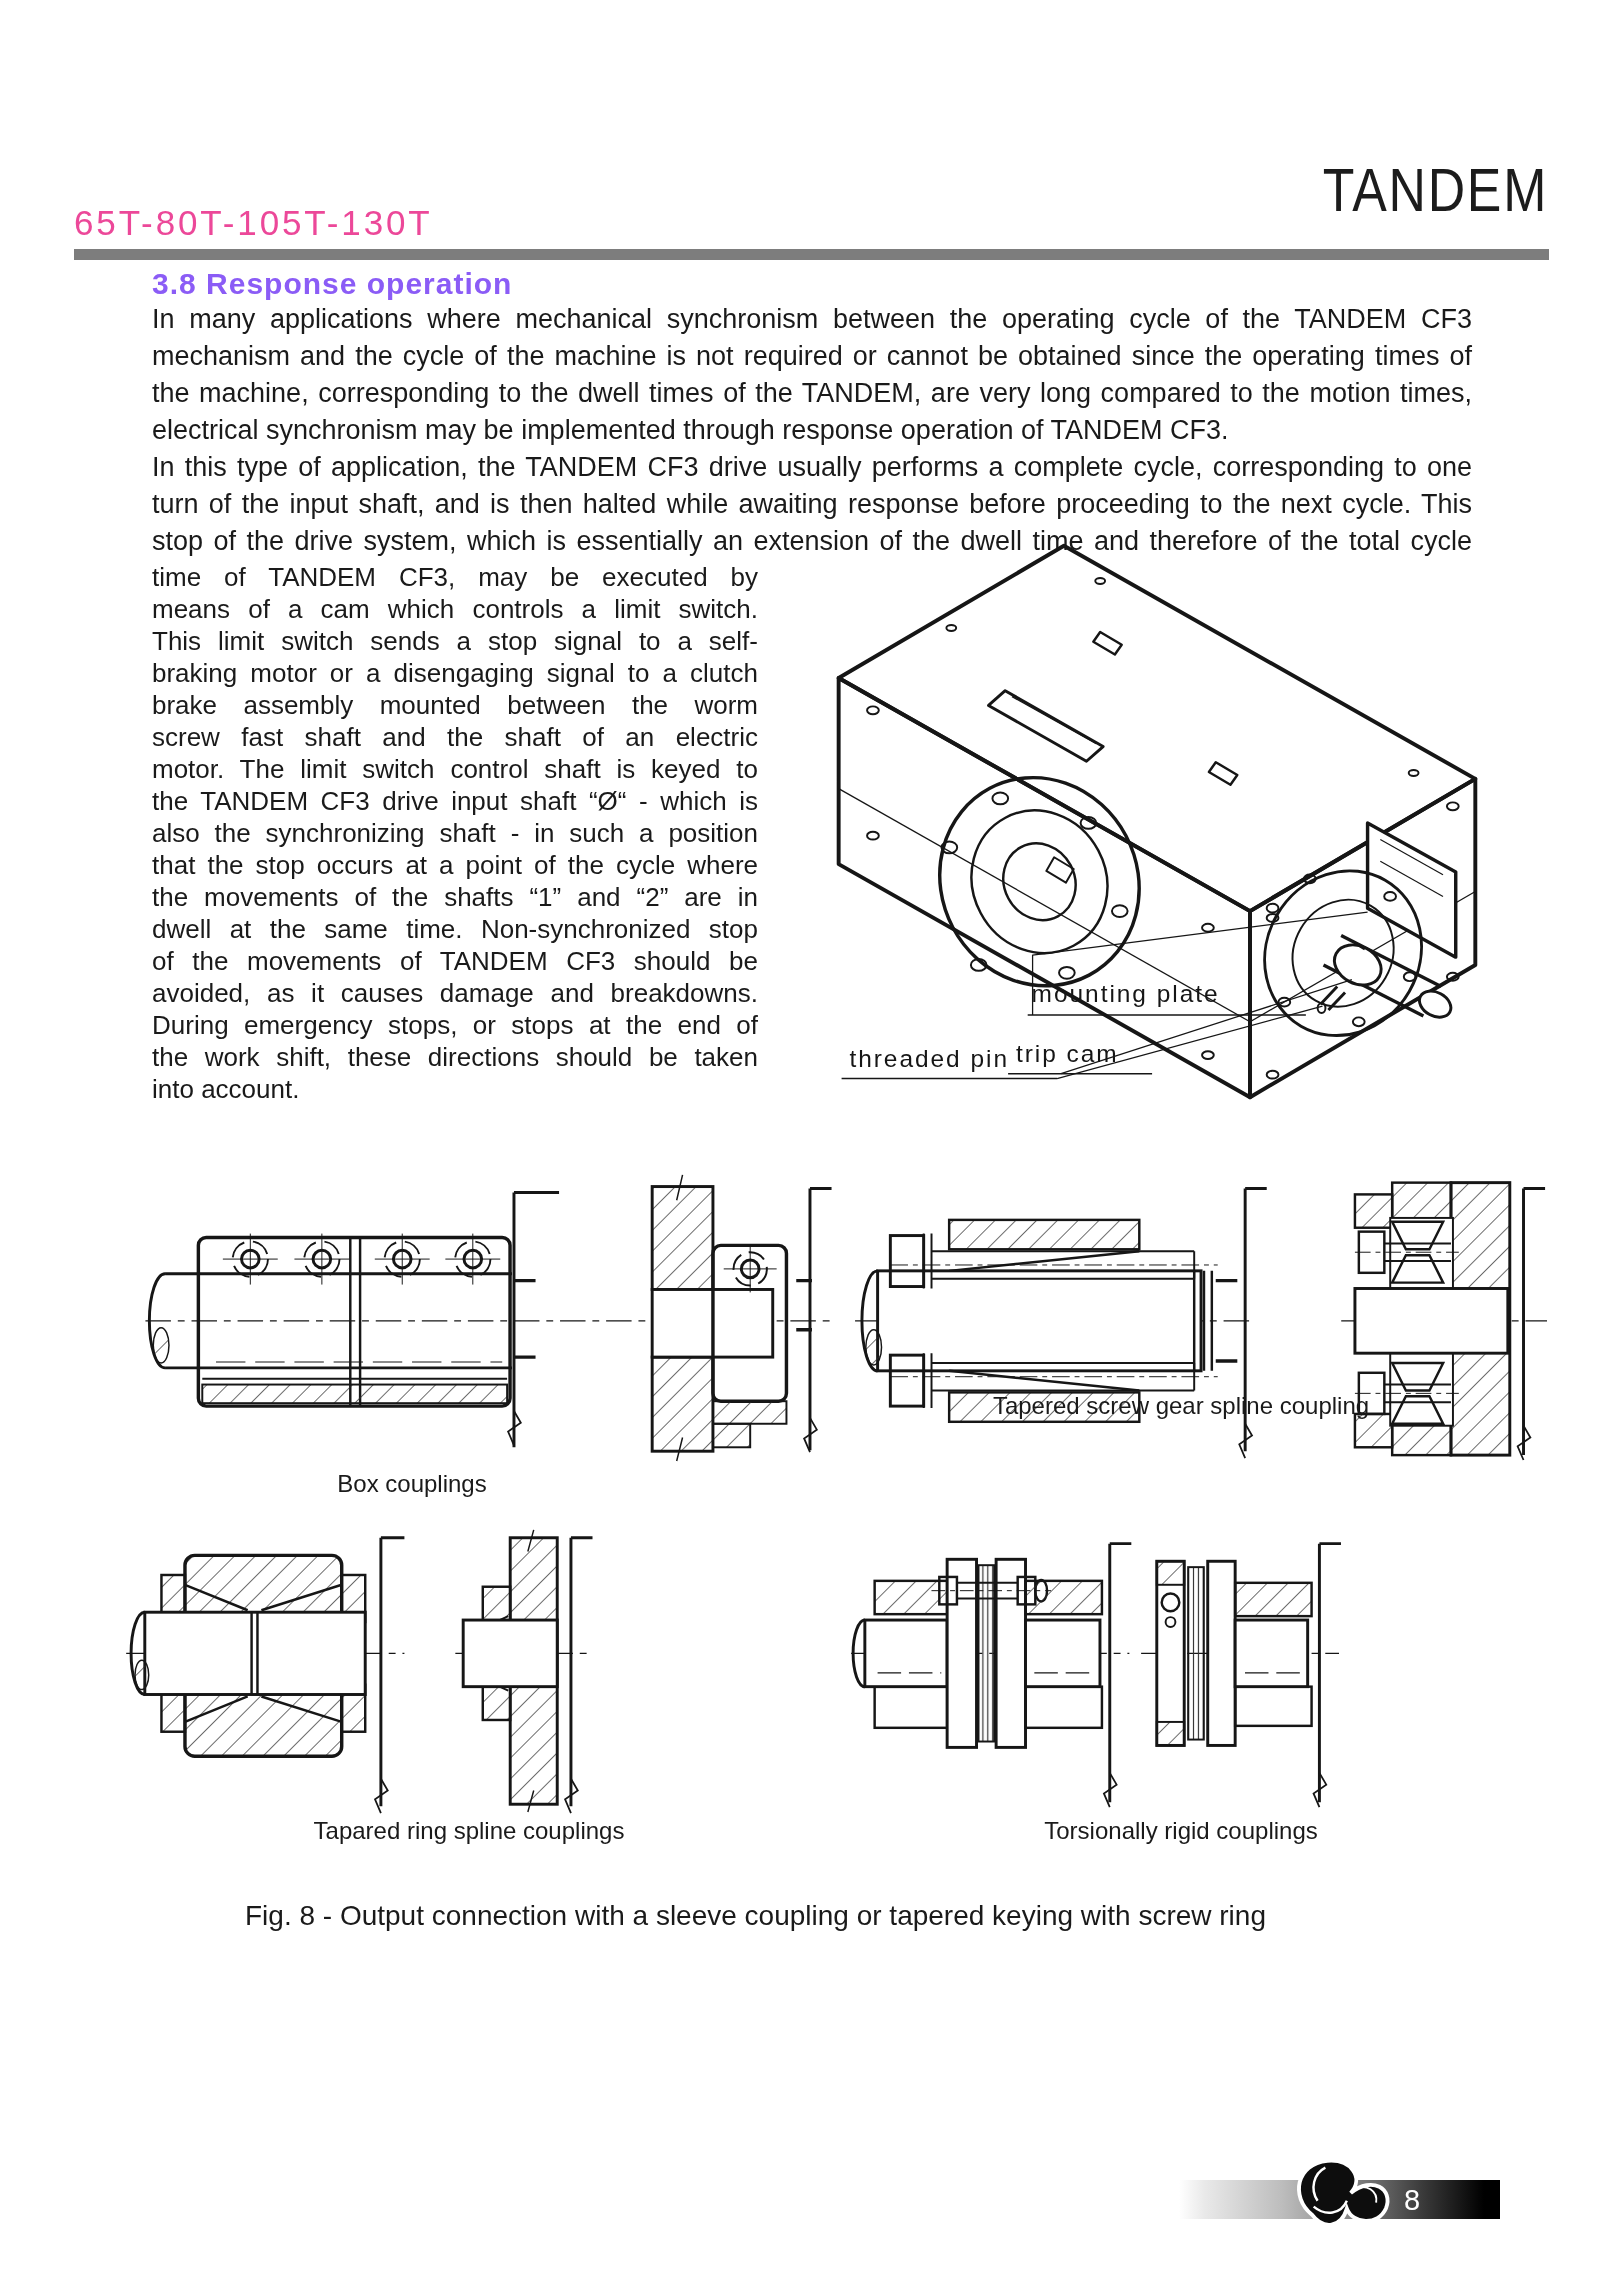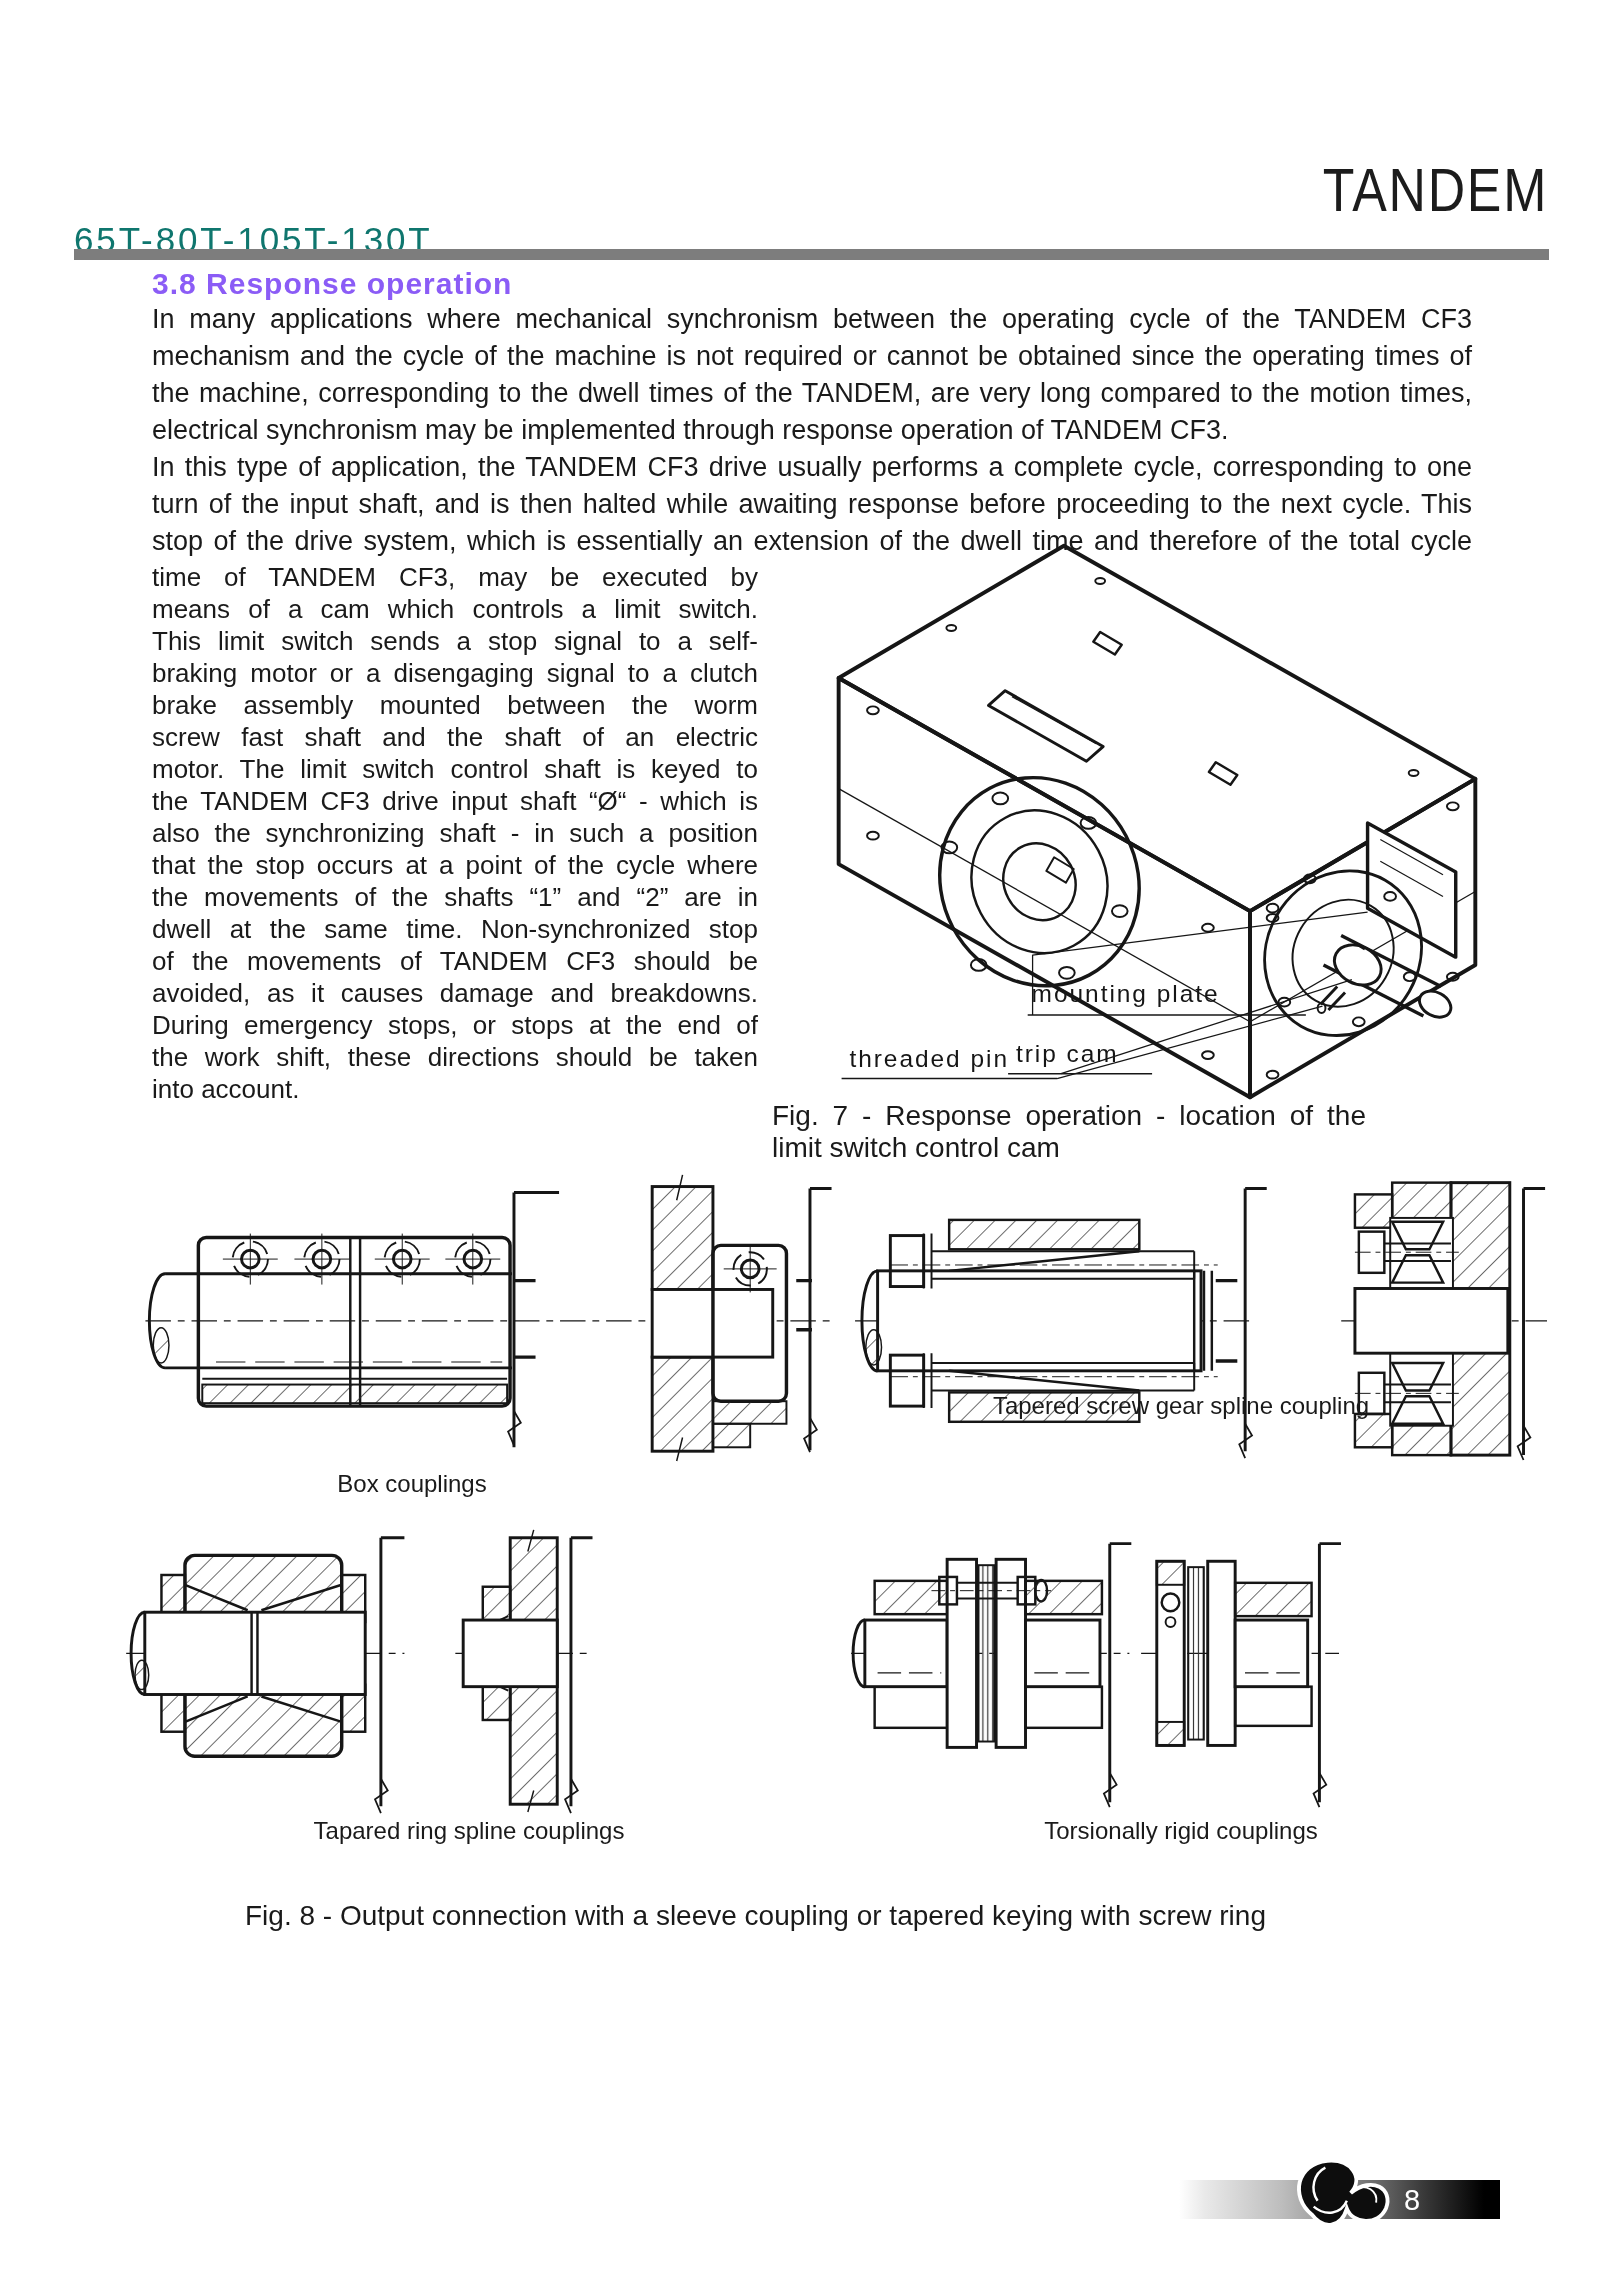--- a/index.html
+++ b/index.html
@@ -1,20 +1,20 @@
 <!DOCTYPE html>
 <html><head>
 <meta charset="utf-8">
 <style>
   html,body{margin:0;padding:0;background:#888;}
   .page{position:relative;width:1620px;height:2293px;background:#ffffff;overflow:hidden;
         font-family:"Liberation Sans",sans-serif;color:#1a1a1a;}
   .abs{position:absolute;}
   
-  .model{left:74px;top:222px;font-size:35px;letter-spacing:2.9px;color:#0f766e;line-height:1;}
+  .model{left:74px;top:205px;font-size:35px;letter-spacing:2.9px;color:#ec4899;line-height:1;}
   .brand{right:72px;top:160px;font-size:61px;letter-spacing:2px;color:#1c1c1c;line-height:1;
          transform:scaleX(.85);transform-origin:100% 100%;}
   .rule{left:74px;top:249px;width:1475px;height:10.8px;background:#7d7d7d;}
   
   .heading{left:152px;top:267px;font-size:30px;font-weight:bold;color:#8b5cf6;letter-spacing:1px;}
   .parafull{left:152px;top:301px;width:1320px;}
   .fl{font-size:27px;line-height:37px;text-align:justify;text-align-last:justify;white-space:normal;}
   .fl.last{text-align-last:left;}
   .coltext{left:152px;top:561px;width:606px;}
   .cl{font-size:26px;line-height:32px;text-align:justify;text-align-last:justify;}
@@ -148,24 +148,20 @@
         <path d="M278,491 H562" stroke-width="1.5"></path>
         <path d="M88,556 H308" stroke-width="1.5"></path>
         <path d="M258,551 H405" stroke-width="1.5"></path>
       </g>
       <text class="tech" x="282" y="478">mounting plate</text>
       <text class="tech" x="96" y="544">threaded pin</text>
       <text class="tech" x="266" y="539">trip cam</text>
     </svg>
   </div>
 
-  <div class="abs fig7cap">
-    <div class="capl">Fig. 7 - Response operation - location of the</div>
-    <div class="capl last">limit switch control cam</div>
-  </div>
 
   <svg class="abs row1" width="1431" height="304" viewBox="0 0 1460 310">
     <defs>
       <pattern id="h1" width="15" height="15" patternUnits="userSpaceOnUse" patternTransform="rotate(45)">
         <line x1="0" y1="0" x2="0" y2="15" stroke="#2a2a2a" stroke-width="1.4"></line>
       </pattern>
     </defs>
     <g stroke="#161616" fill="none">
 
       <path d="M28,163 H726" stroke-width="1.3" stroke-dasharray="26 7 7 7"></path>

